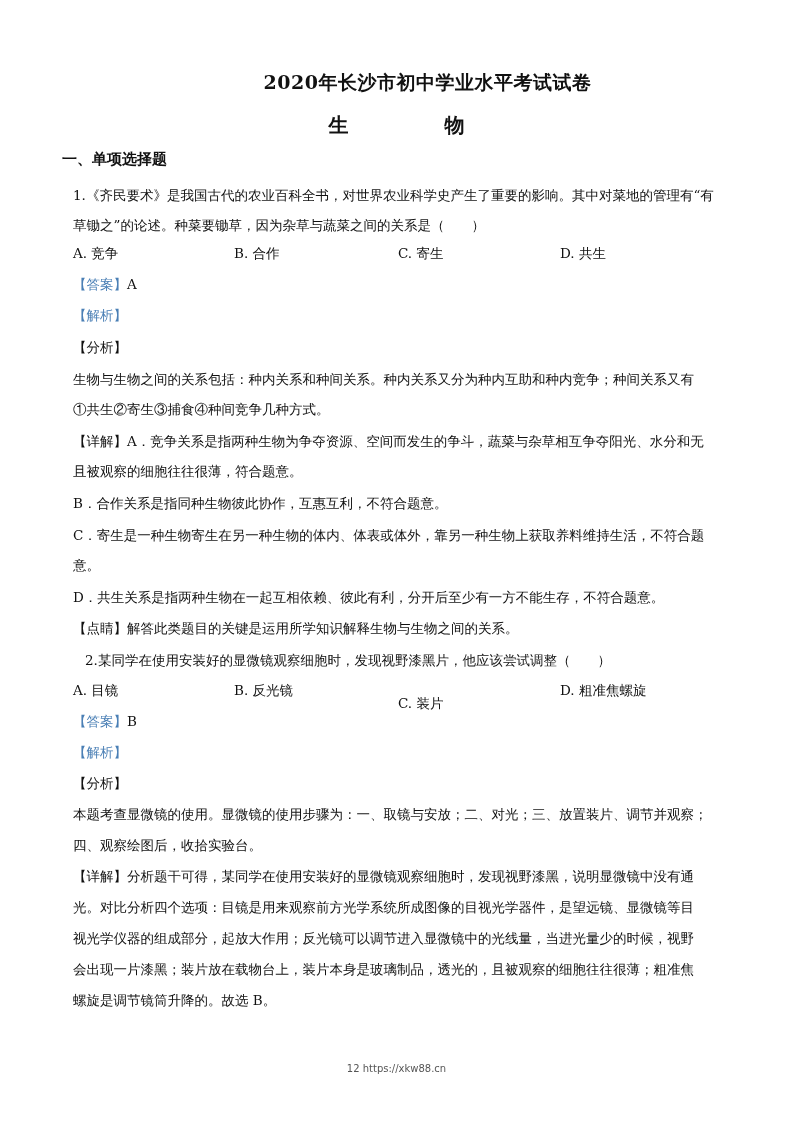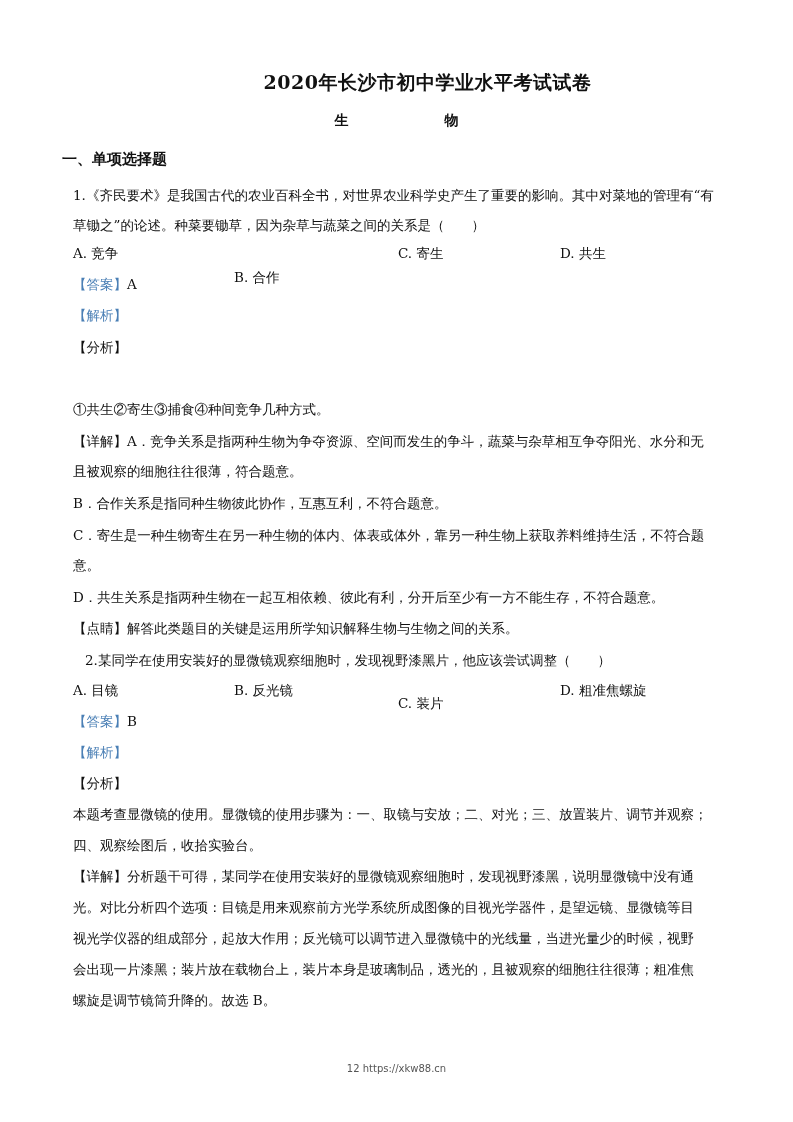--- a/index.html
+++ b/index.html
@@ -2,21 +2,21 @@
 <html><head>
 <meta charset="utf-8">
 <style>
   html, body { margin: 0; padding: 0; background: #ffffff; }
   body { width: 793px; height: 1122px; position: relative; overflow: hidden;
          font-family: "DejaVu Serif", "Liberation Serif", serif; color: #111; }
   .page { position: absolute; left: 0; top: 0; width: 793px; height: 1122px; }
   .title { position: absolute; top: 70px; left: 0; width: 793px; text-align: center;
            font-size: 19px; font-weight: bold; letter-spacing: 0.5px; padding-left: 31px; }
   .subject { position: absolute; top: 112px; left: 0; width: 793px; text-align: center;
-             font-size: 14px; font-weight: bold; }
+             font-size: 20px; font-weight: bold; }
   .subject span { display: inline-block; margin: 0 48px; }
   .section { position: absolute; top: 150px; left: 62px; font-size: 15px; font-weight: bold; }
   .line { position: absolute; left: 73px; width: 650px; font-size: 13.5px; line-height: 18px; white-space: nowrap; }
   .opts { position: absolute; left: 73px; width: 660px; font-size: 13.5px; }
   .opts span { position: absolute; top: 0; white-space: nowrap; }
   .blue { color: #4a7fb5; }
   .footer { position: absolute; top: 1063px; left: 0; width: 793px; text-align: center;
             font-family: "DejaVu Sans", "Liberation Sans", sans-serif; font-size: 10px; color: #555; }
 </style>
 </head>
@@ -26,27 +26,28 @@
   <div class="title">2020年长沙市初中学业水平考试试卷</div>
   <div class="subject">
     <span>生</span><span>物</span>
   </div>
   <div class="section">一、单项选择题</div>
 
   <div class="line" style="top:186px;">1.《齐民要术》是我国古代的农业百科全书，对世界农业科学史产生了重要的影响。其中对菜地的管理有“有</div>
   <div class="line" style="top:216px;">草锄之”的论述。种菜要锄草，因为杂草与蔬菜之间的关系是（　　）</div>
   <div class="opts" style="top:245px;">
     <span style="left:0;">A.  竞争</span>
-    <span style="left:161px;margin-top:24px;">B.  合作</span>
+    <span style="left:161px;">B.  合作</span>
     <span style="left:325px;">C.  寄生</span>
     <span style="left:487px;">D.  共生</span>
   </div>
   <div class="line" style="top:275px;"><span class="blue">【答案】</span><span>A</span></div>
   <div class="line blue" style="top:306px;">【解析】</div>
   <div class="line" style="top:338px;">【分析】</div>
+  <div class="line" style="top:370px;">生物与生物之间的关系包括：种内关系和种间关系。种内关系又分为种内互助和种内竞争；种间关系又有</div>
   <div class="line" style="top:400px;">①共生②寄生③捕食④种间竞争几种方式。</div>
   <div class="line" style="top:432px;">【详解】A．竞争关系是指两种生物为争夺资源、空间而发生的争斗，蔬菜与杂草相互争夺阳光、水分和无</div>
   <div class="line" style="top:462px;">且被观察的细胞往往很薄，符合题意。</div>
   <div class="line" style="top:494px;">B．合作关系是指同种生物彼此协作，互惠互利，不符合题意。</div>
   <div class="line" style="top:526px;">C．寄生是一种生物寄生在另一种生物的体内、体表或体外，靠另一种生物上获取养料维持生活，不符合题</div>
   <div class="line" style="top:556px;">意。</div>
   <div class="line" style="top:588px;">D．共生关系是指两种生物在一起互相依赖、彼此有利，分开后至少有一方不能生存，不符合题意。</div>
   <div class="line" style="top:619px;">【点睛】解答此类题目的关键是运用所学知识解释生物与生物之间的关系。</div>
 
   <div class="line" style="top:651px;margin-left:12px;">2.某同学在使用安装好的显微镜观察细胞时，发现视野漆黑片，他应该尝试调整（　　）</div>

